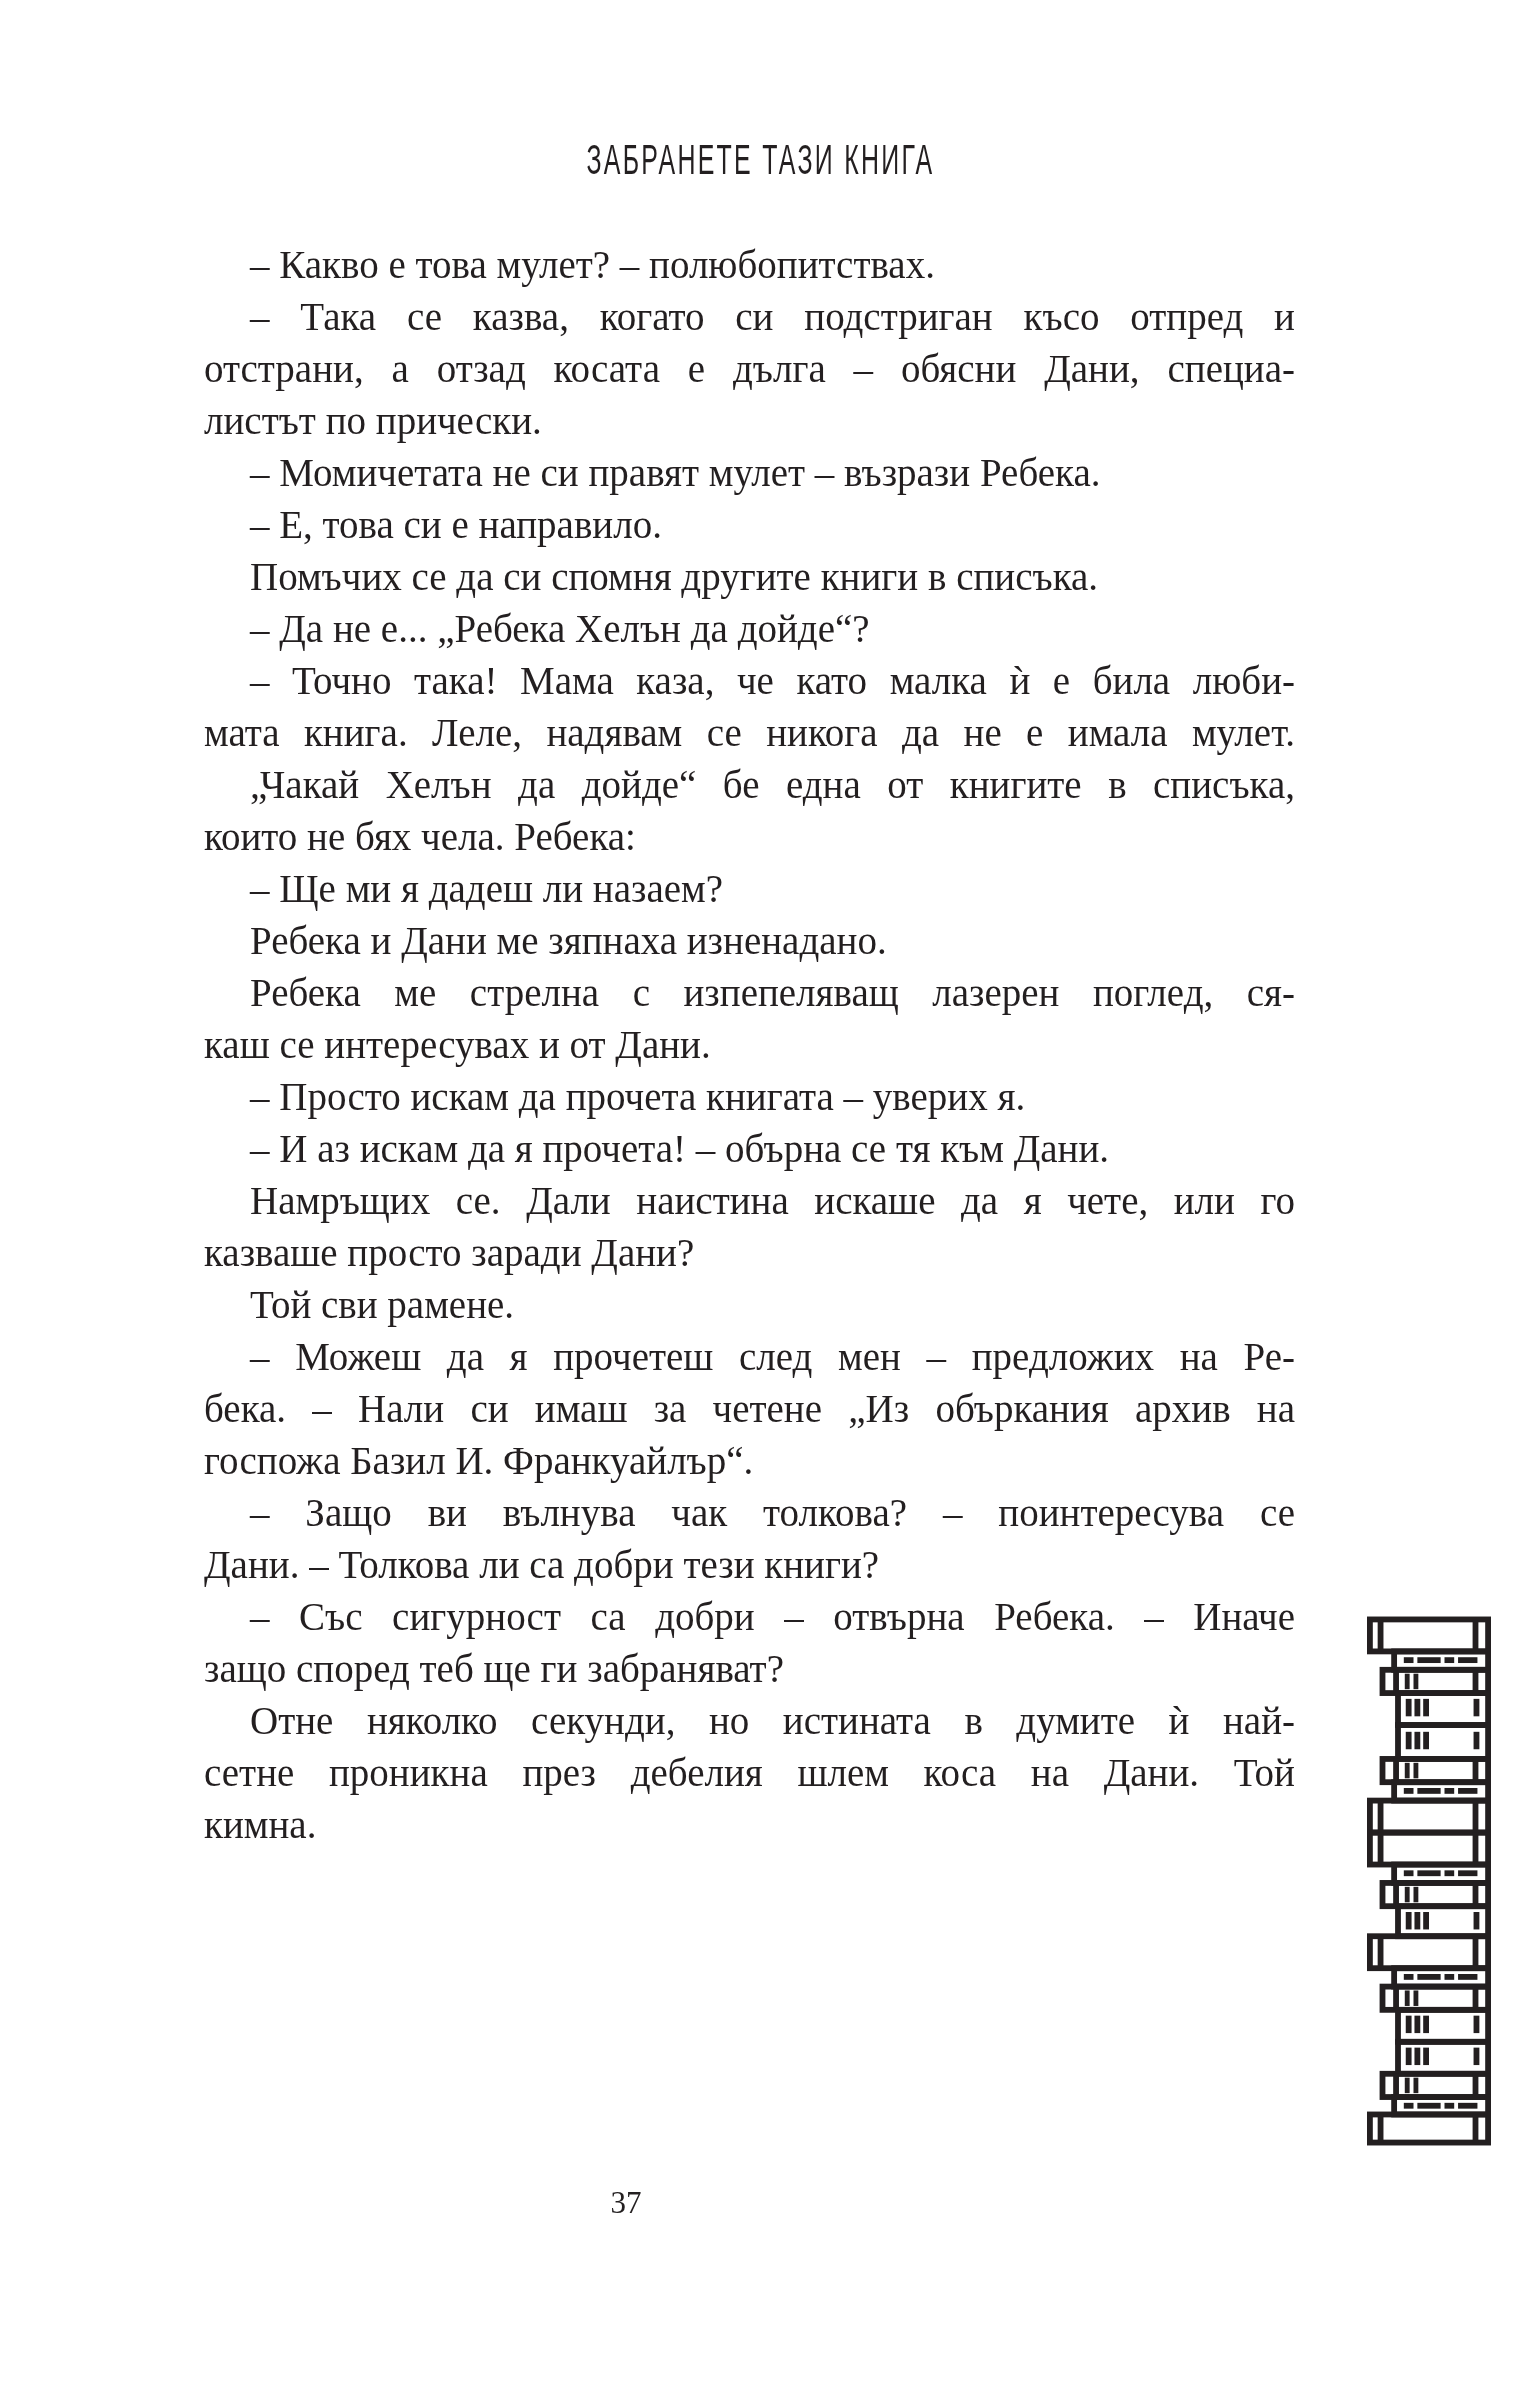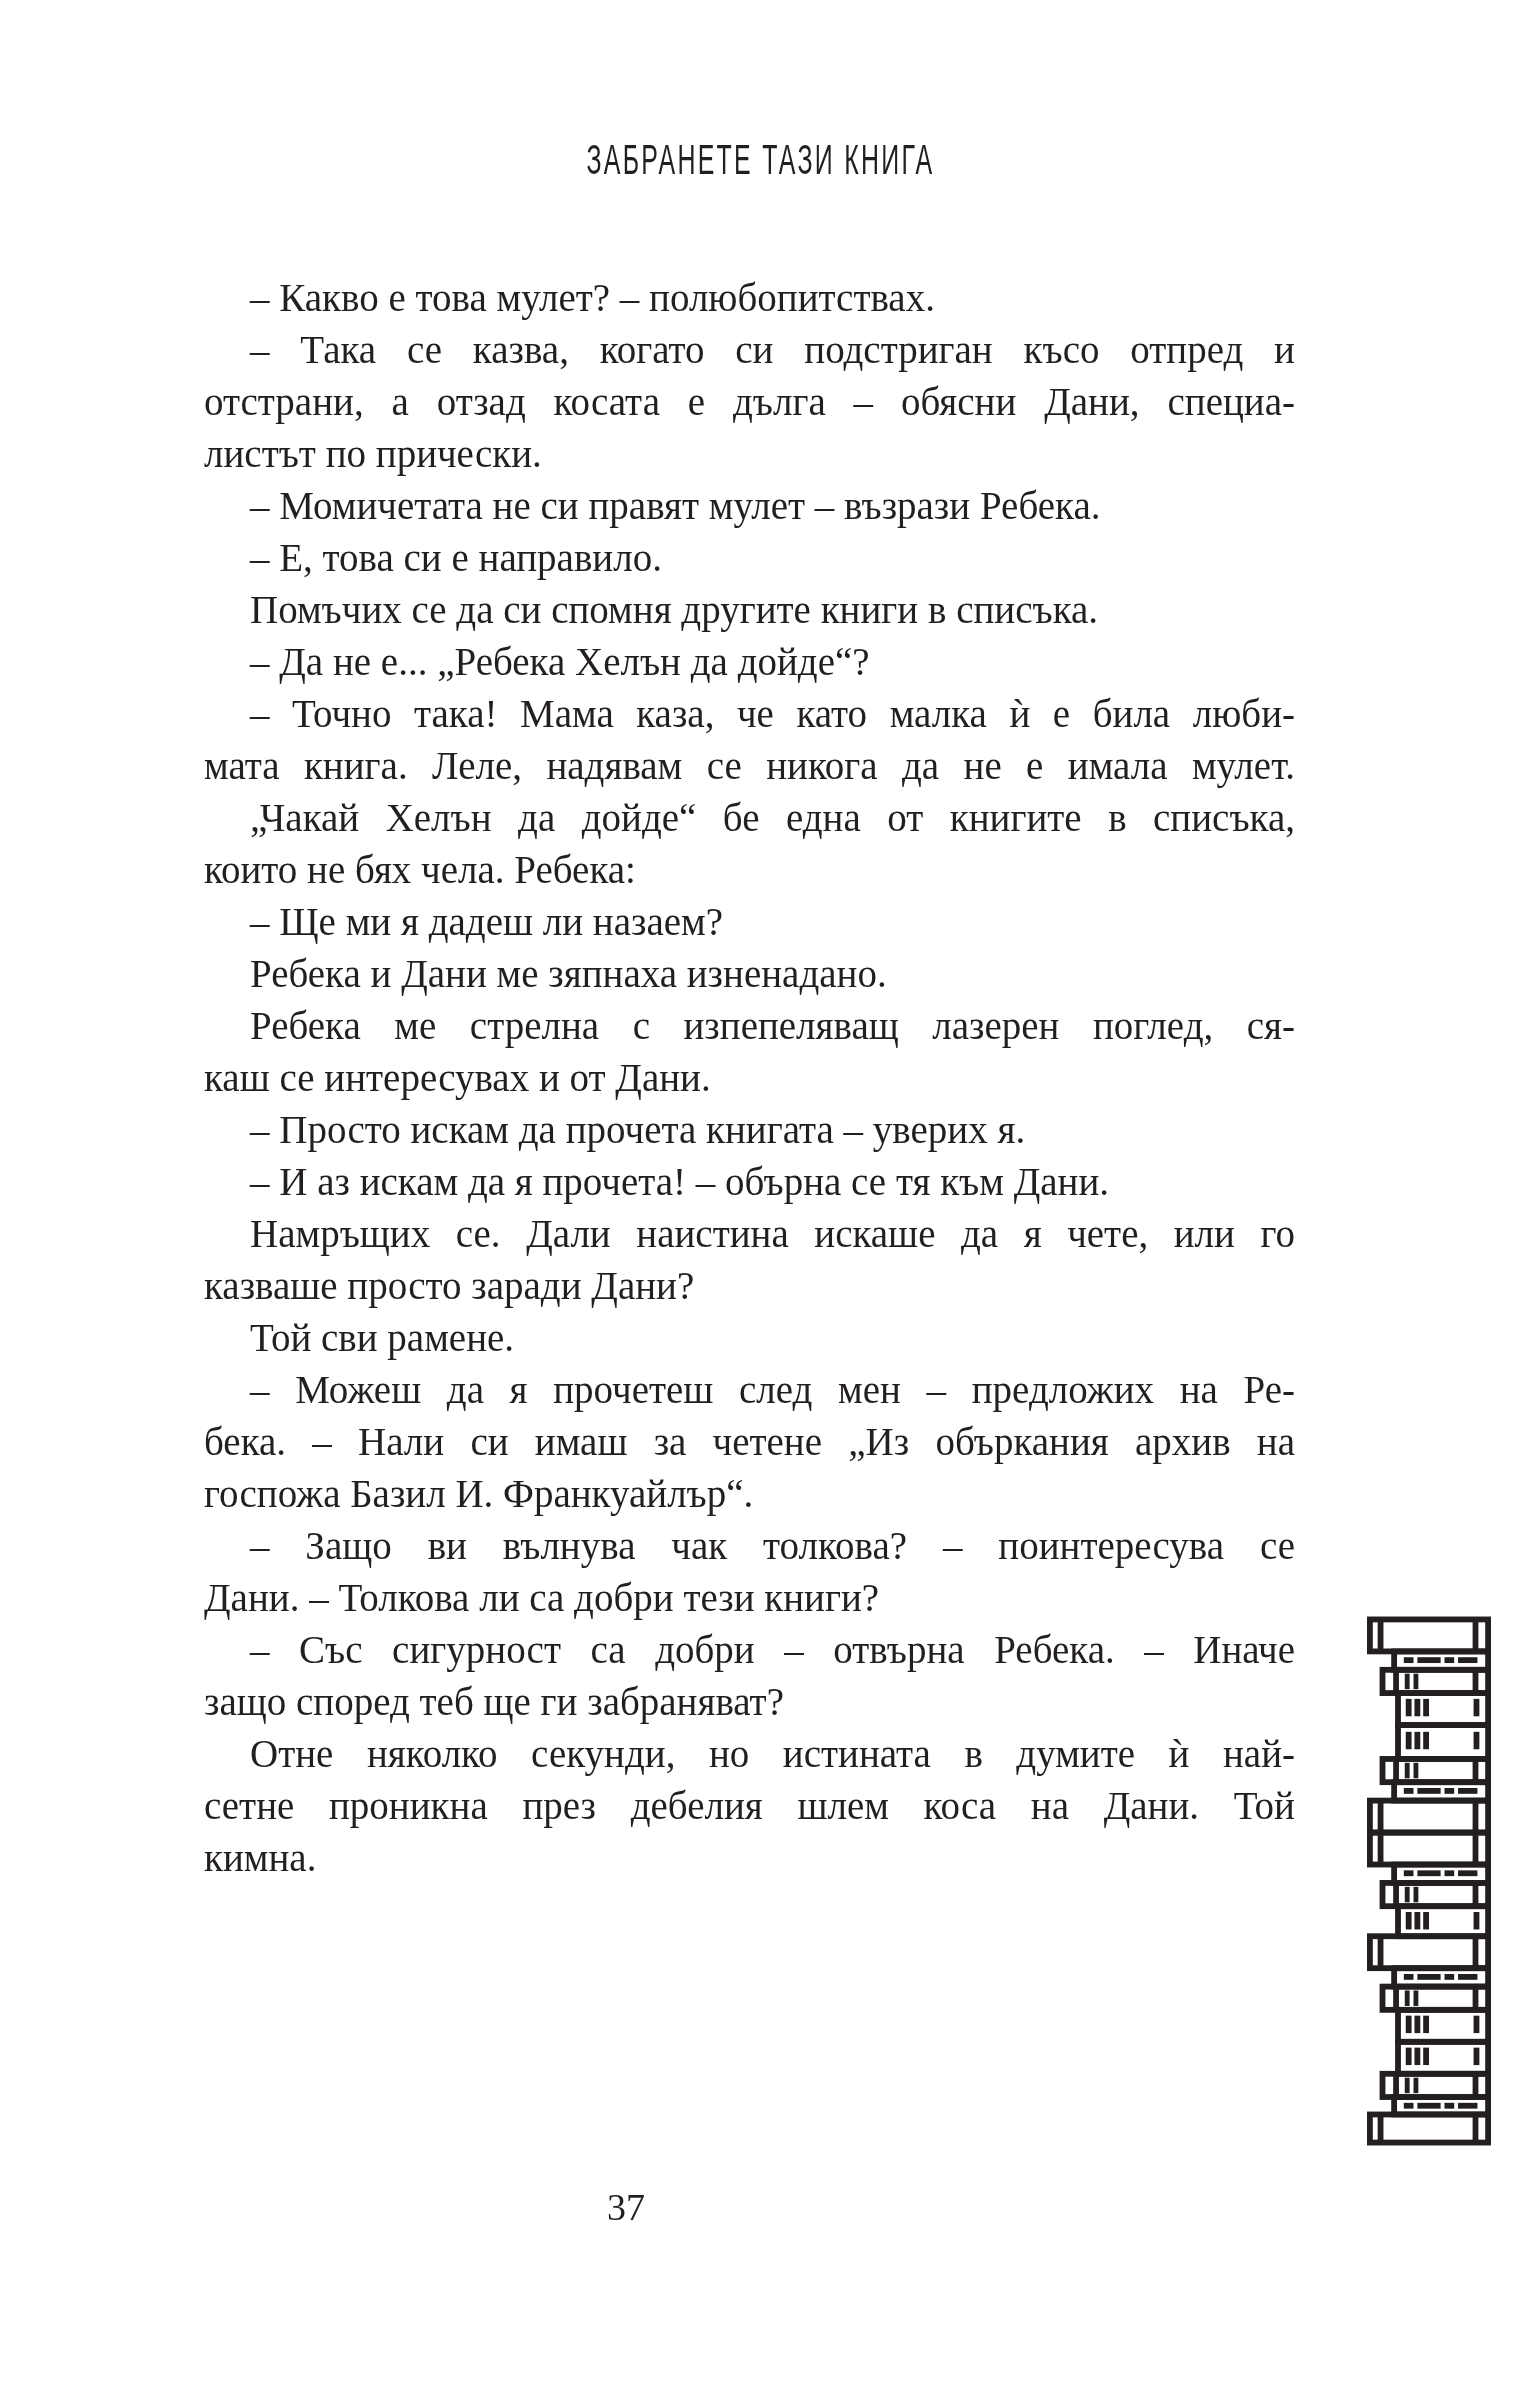--- a/index.html
+++ b/index.html
@@ -30,21 +30,20 @@
     }
     .text-block {
       position: absolute;
       left: 204px;
       top: 239px;
       width: 1091px;
       font-family: "Liberation Serif", serif;
       font-size: 39px;
       line-height: 52px;
       color: #231f20;
-      margin-top: 33px;
     }
     .para {
       margin: 0;
       padding: 0;
     }
     .line {
       display: block;
       text-align: justify;
       text-align-last: justify;
       white-space: nowrap;
@@ -54,21 +53,21 @@
     .line.last { text-align-last: left; }
     .line > span { white-space: normal; }
     em { font-style: italic; }
     .page-number {
       position: absolute;
       left: 0;
       width: 1252px;
       top: 2185px;
       text-align: center;
       font-family: "Liberation Serif", serif;
-      font-size: 38px;
+      font-size: 31px;
       color: #231f20;
     }
     .book-stack {
       position: absolute;
       left: 1367px;
       top: 1616px;
       width: 124px;
       height: 530px;
     }
   </style>

